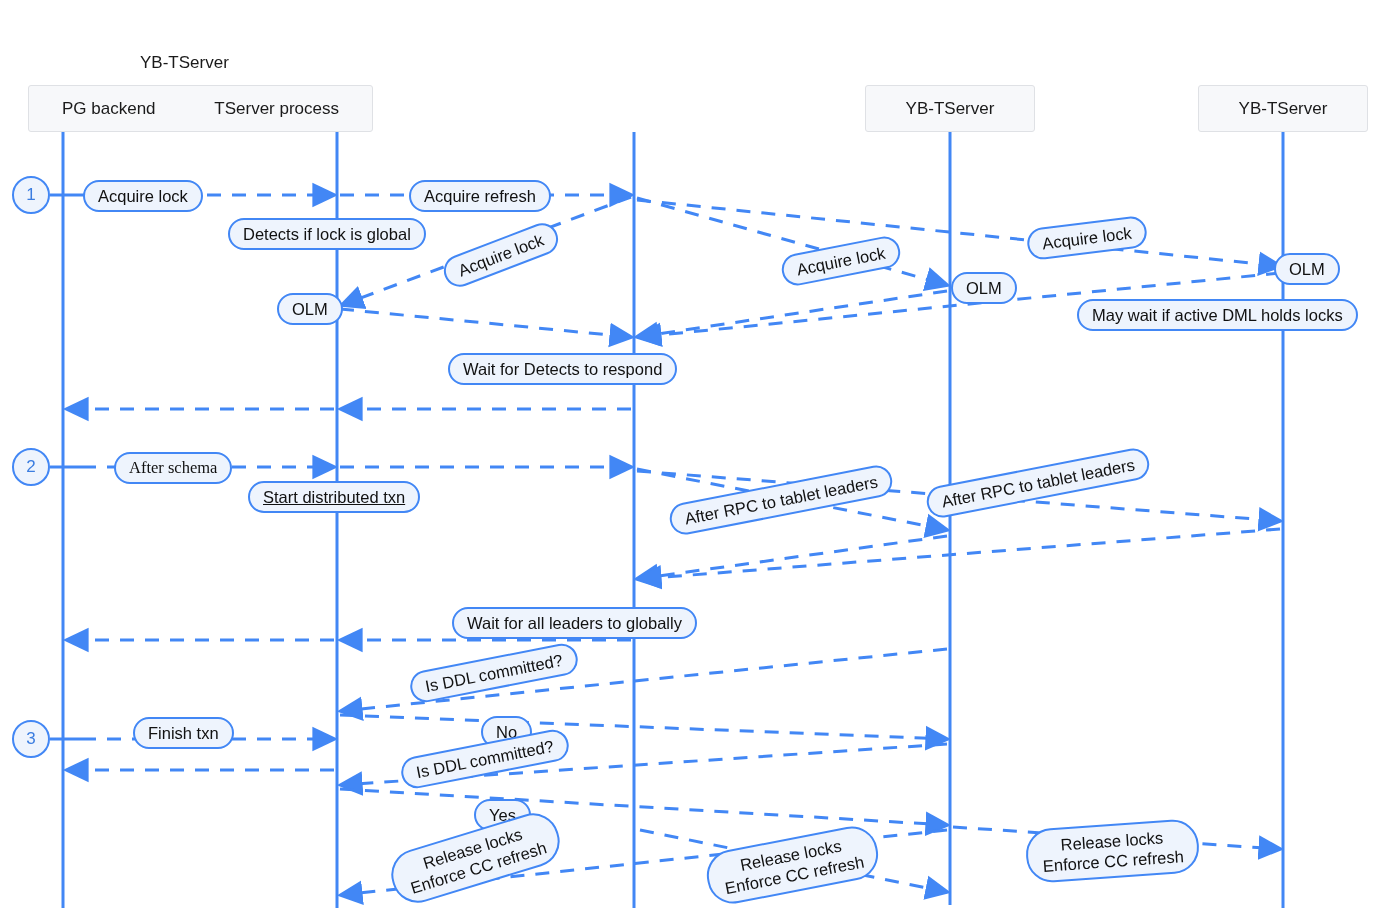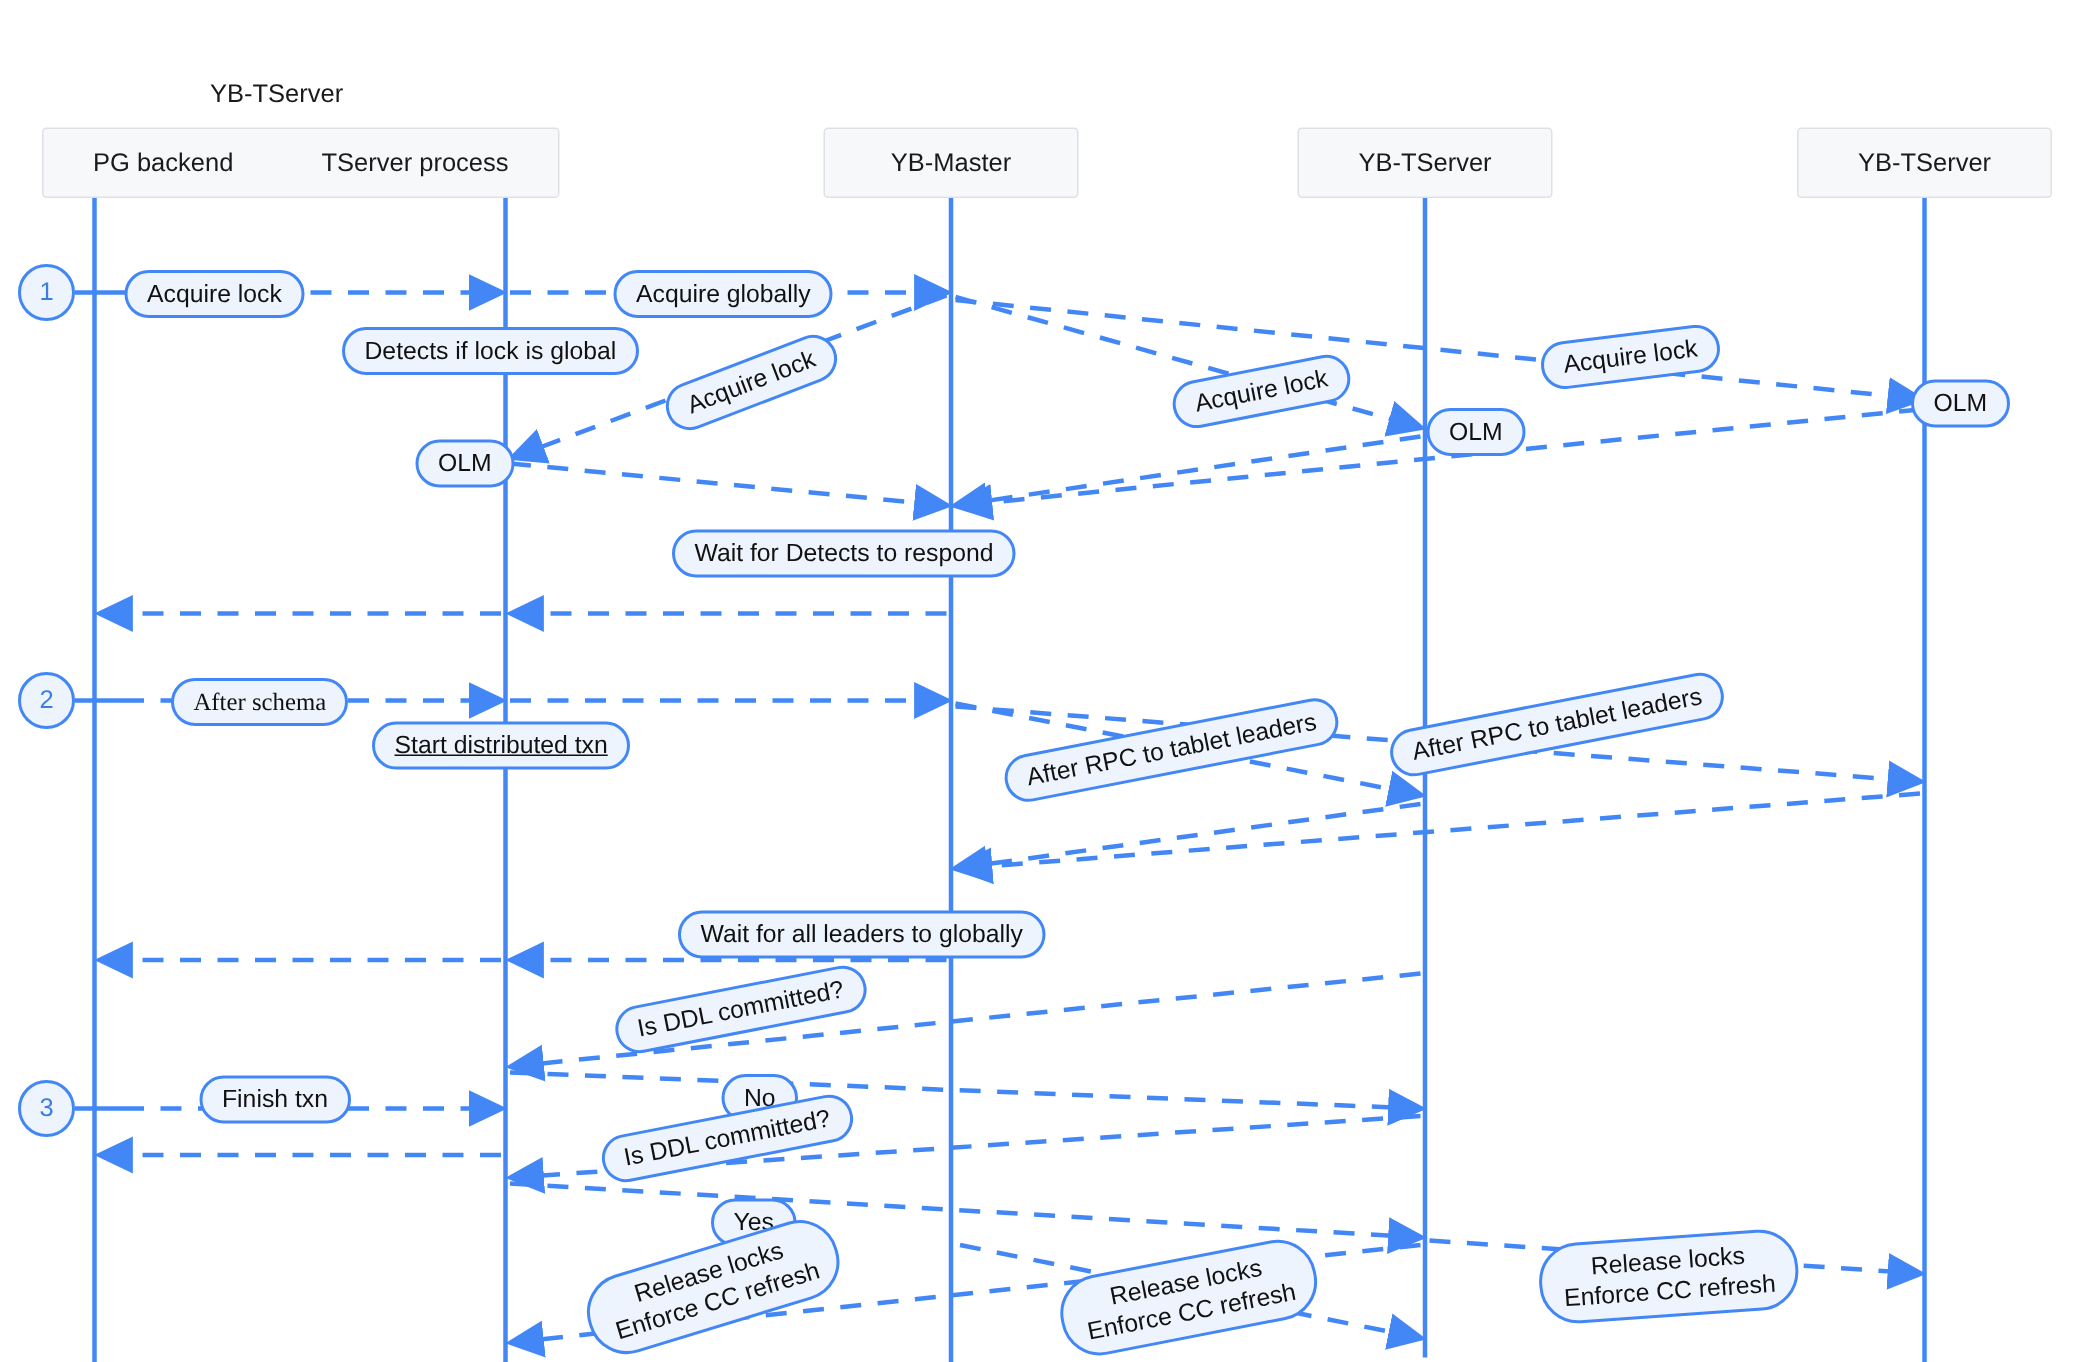--- a/index.html
+++ b/index.html
@@ -104,23 +104,20 @@
 
 <div id="stage">
 
   <div class="grouptitle" style="left:140px; top:16px;">YB-TServer</div>
 
   <div class="hdrbox dual" style="left:28px; top:48px; width:345px; height:47px;">
     <span class="hdrlabel">PG backend</span>
     <span class="hdrlabel">TServer process</span>
   </div>
 
-  <div class="hdrbox" style="left:549px; top:48px; width:170px; height:47px;">
-    <span class="hdrlabel">YB-Master</span>
-  </div>
 
   <div class="hdrbox" style="left:865px; top:48px; width:170px; height:47px;">
     <span class="hdrlabel">YB-TServer</span>
   </div>
 
   <div class="hdrbox" style="left:1198px; top:48px; width:170px; height:47px;">
     <span class="hdrlabel">YB-TServer</span>
   </div>
 
   <svg class="layer" viewBox="0 0 1396 908">
@@ -190,34 +187,35 @@
   </svg>
 
   <div class="stepnum" style="left:12px; top:139px;">1</div>
   <div class="stepnum" style="left:12px; top:411px;">2</div>
   <div class="stepnum" style="left:12px; top:683px;">3</div>
 
   <div class="pill" style="left:83px; top:143px;">Acquire lock</div>
 
   <div class="pill" style="left:228px; top:181px;text-align:right;">Detects if lock is global</div>
 
-  <div class="pill" style="left:409px; top:143px;">Acquire globally</div>
+  <div class="pill" style="left:409px; top:143px;">Acquire refresh</div>
 
   <div class="pill" style="left:441px; top:202px; transform:rotate(-21deg);">Acquire lock</div>
 
   <div class="pill" style="left:781px; top:208px; transform:rotate(-11deg);">Acquire lock</div>
 
   <div class="pill" style="left:1027px; top:185px; transform:rotate(-7deg);">Acquire lock</div>
 
   <div class="pill" style="left:277px; top:256px;">OLM</div>
 
   <div class="pill" style="left:951px; top:235px;">OLM</div>
 
   <div class="pill" style="left:1274px; top:216px;">OLM</div>
 
+  <div class="pill" style="left:1077px; top:262px;">May wait if active DML holds locks</div>
 
   <div class="pill" style="left:448px; top:316px;">Wait for Detects to respond</div>
 
   <div class="pill" style="left:114px; top:415px;font-family:Liberation Serif, serif;">After schema</div>
 
   <div class="pill" style="left:248px; top:444px;text-decoration:underline;">Start distributed txn</div>
 
   <div class="pill" style="left:668px; top:447px; transform:rotate(-11deg);">After RPC to tablet leaders</div>
 
   <div class="pill" style="left:925px; top:430px; transform:rotate(-11deg);">After RPC to tablet leaders</div>

